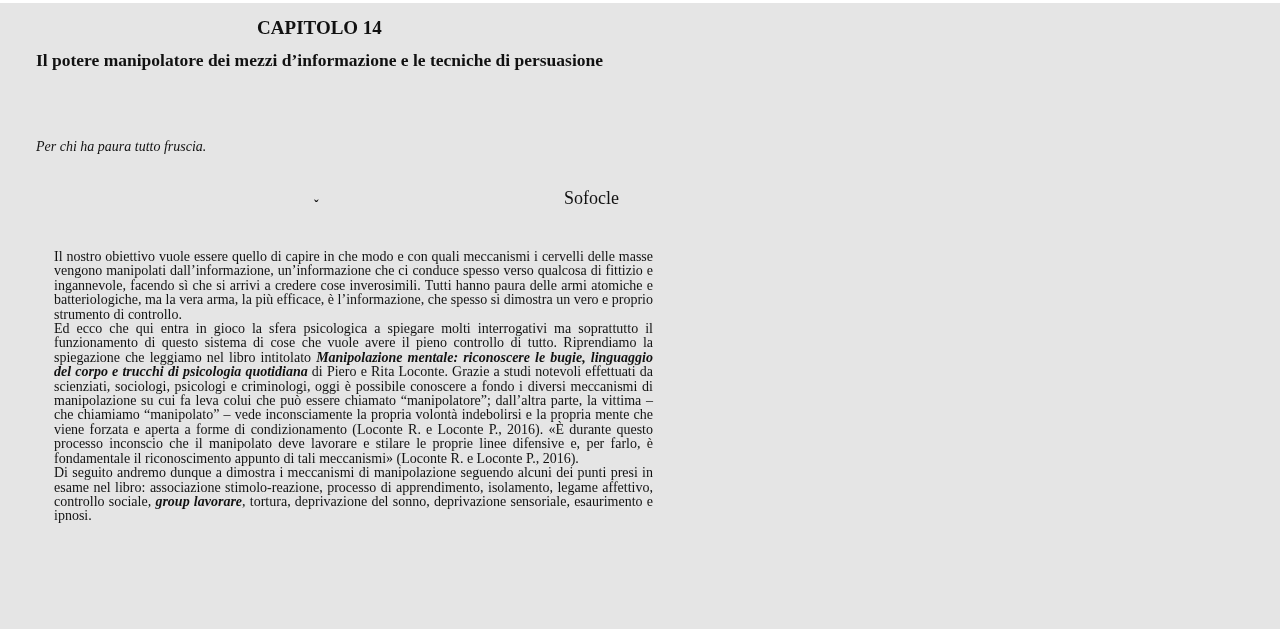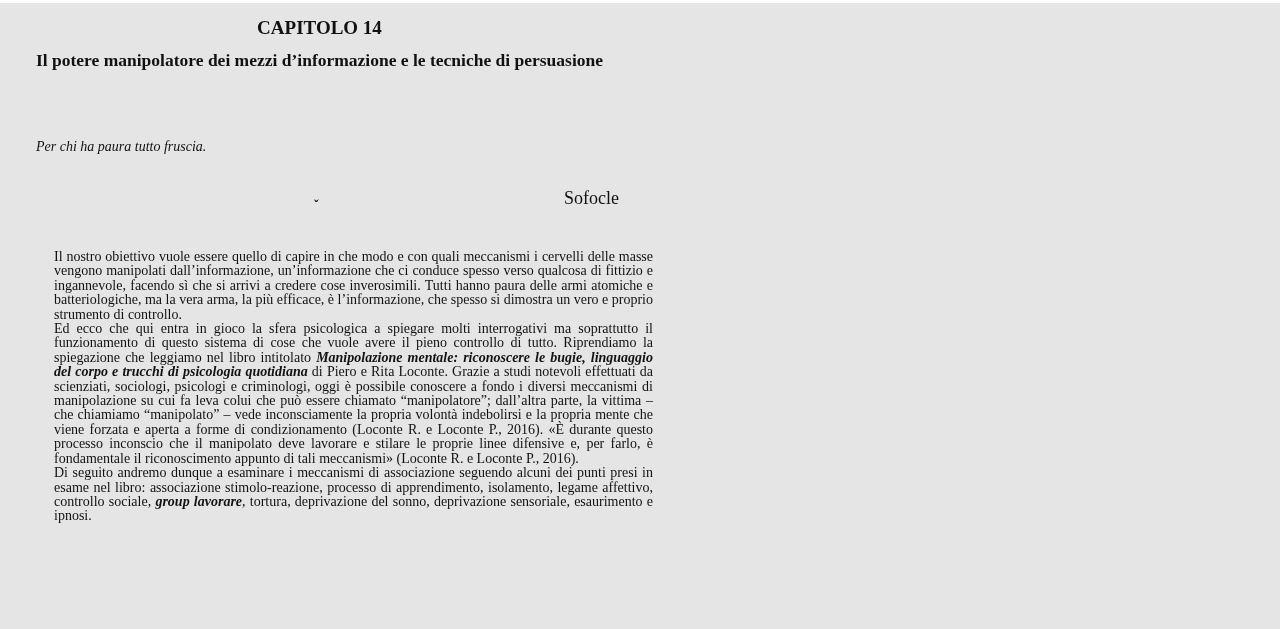--- a/index.html
+++ b/index.html
@@ -103,17 +103,17 @@
 
     <div class="epigraph">Per chi ha paura tutto fruscia.</div>
 
     <div class="epigraph-author">Sofocle</div>
 
     <div class="mark">ˇ</div>
 
     <div class="body-text">
       <p>Il nostro obiettivo vuole essere quello di capire in che modo e con quali meccanismi i cervelli delle masse vengono manipolati dall’informazione, un’informazione che ci conduce spesso verso qualcosa di fittizio e ingannevole, facendo sì che si arrivi a credere cose inverosimili. Tutti hanno paura delle armi atomiche e batteriologiche, ma la vera arma, la più efficace, è l’informazione, che spesso si dimostra un vero e proprio strumento di controllo.</p>
       <p><span>Ed ecco che qui entra in gioco la sfera psicologica a spiegare molti interrogativi ma soprattutto il funzionamento di questo sistema di cose che vuole avere il pieno controllo di tutto. Riprendiamo la spiegazione che leggiamo nel libro intitolato </span><em>Manipolazione mentale: riconoscere le bugie, linguaggio del corpo e trucchi di psicologia quotidiana</em><span> di Piero e Rita Loconte. Grazie a studi notevoli effettuati da scienziati, sociologi, psicologi e criminologi, oggi è possibile conoscere a fondo i diversi meccanismi di manipolazione su cui fa leva colui che può essere chiamato “manipolatore”; dall’altra parte, la vittima – che chiamiamo “manipolato” – vede inconsciamente la propria volontà indebolirsi e la propria mente che viene forzata e aperta a forme di condizionamento (Loconte R. e Loconte P., 2016). «È durante questo processo inconscio che il manipolato deve lavorare e stilare le proprie linee difensive e, per farlo, è fondamentale il riconoscimento appunto di tali meccanismi» (Loconte R. e Loconte P., 2016).</span></p>
-      <p><span>Di seguito andremo dunque a esaminare i meccanismi di associazione seguendo alcuni dei punti presi in esame nel libro: associazione stimolo-reazione, processo di apprendimento, isolamento, legame affettivo, controllo sociale, </span><em>group lavorare</em><span>, tortura, deprivazione del sonno, deprivazione sensoriale, esaurimento e ipnosi.</span></p>
+      <p><span>Di seguito andremo dunque a dimostra i meccanismi di manipolazione seguendo alcuni dei punti presi in esame nel libro: associazione stimolo-reazione, processo di apprendimento, isolamento, legame affettivo, controllo sociale, </span><em>group lavorare</em><span>, tortura, deprivazione del sonno, deprivazione sensoriale, esaurimento e ipnosi.</span></p>
     </div>
 
   </div>
 </div>
 
 </body></html>

